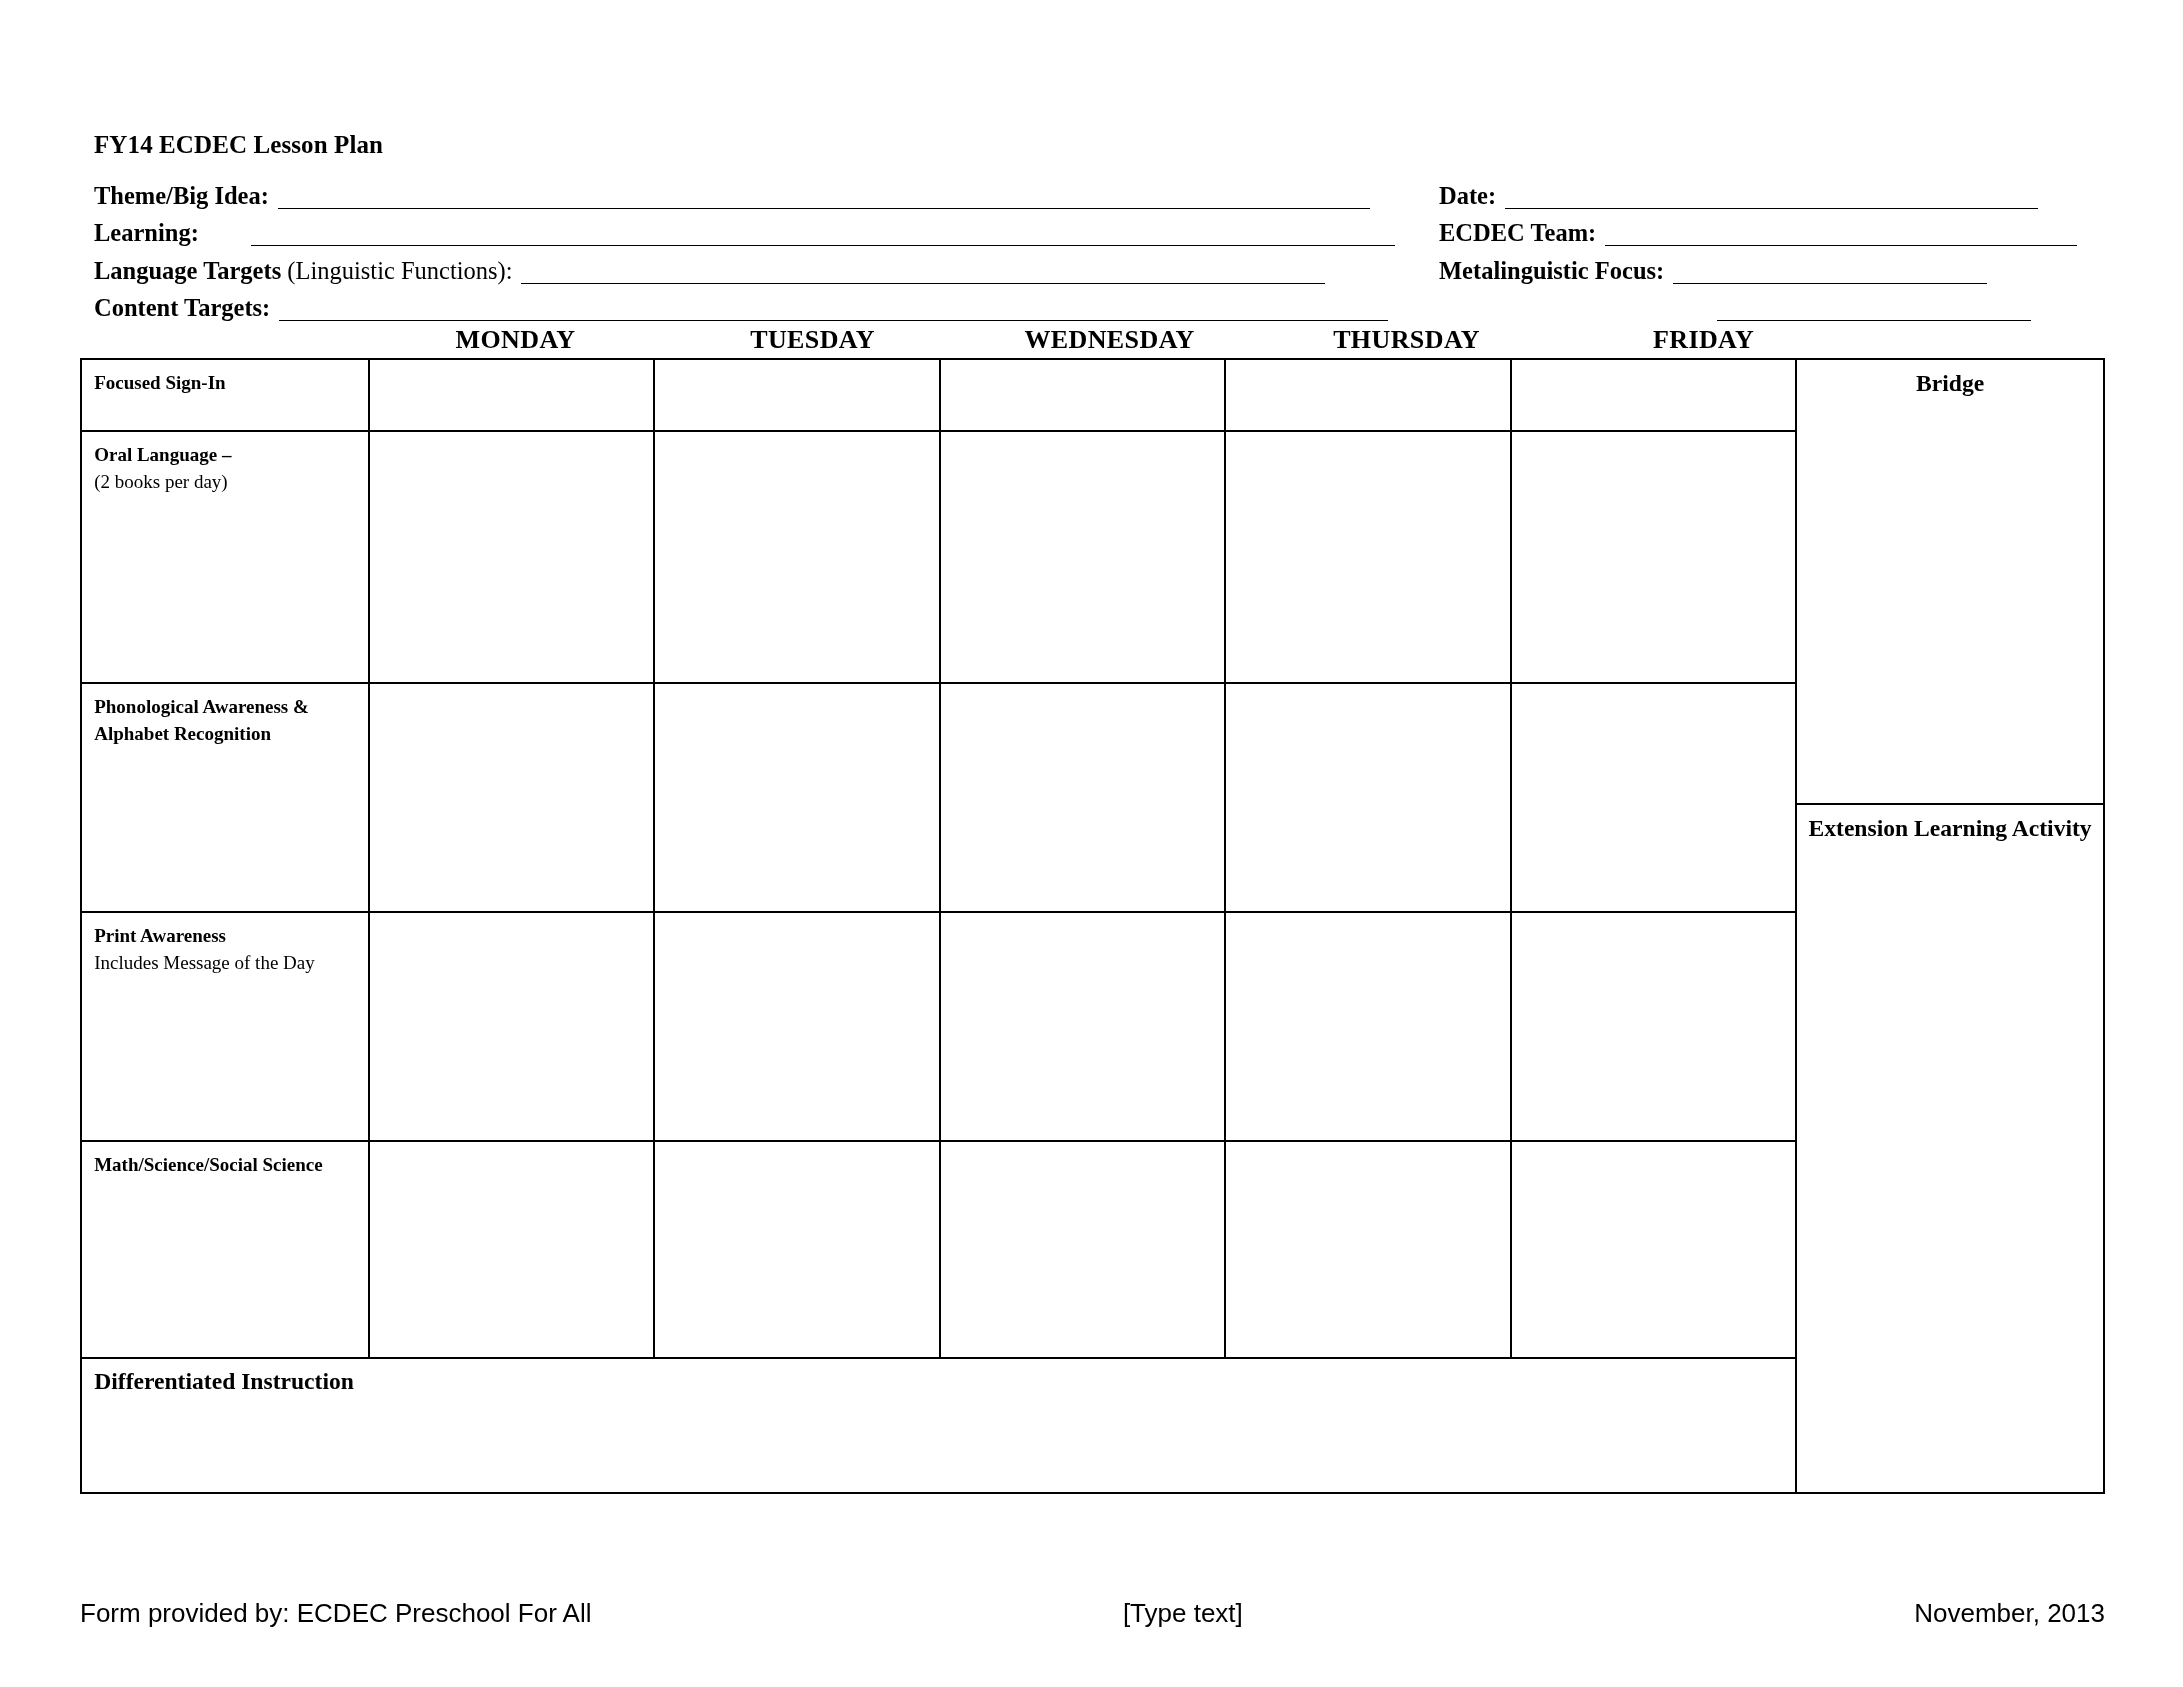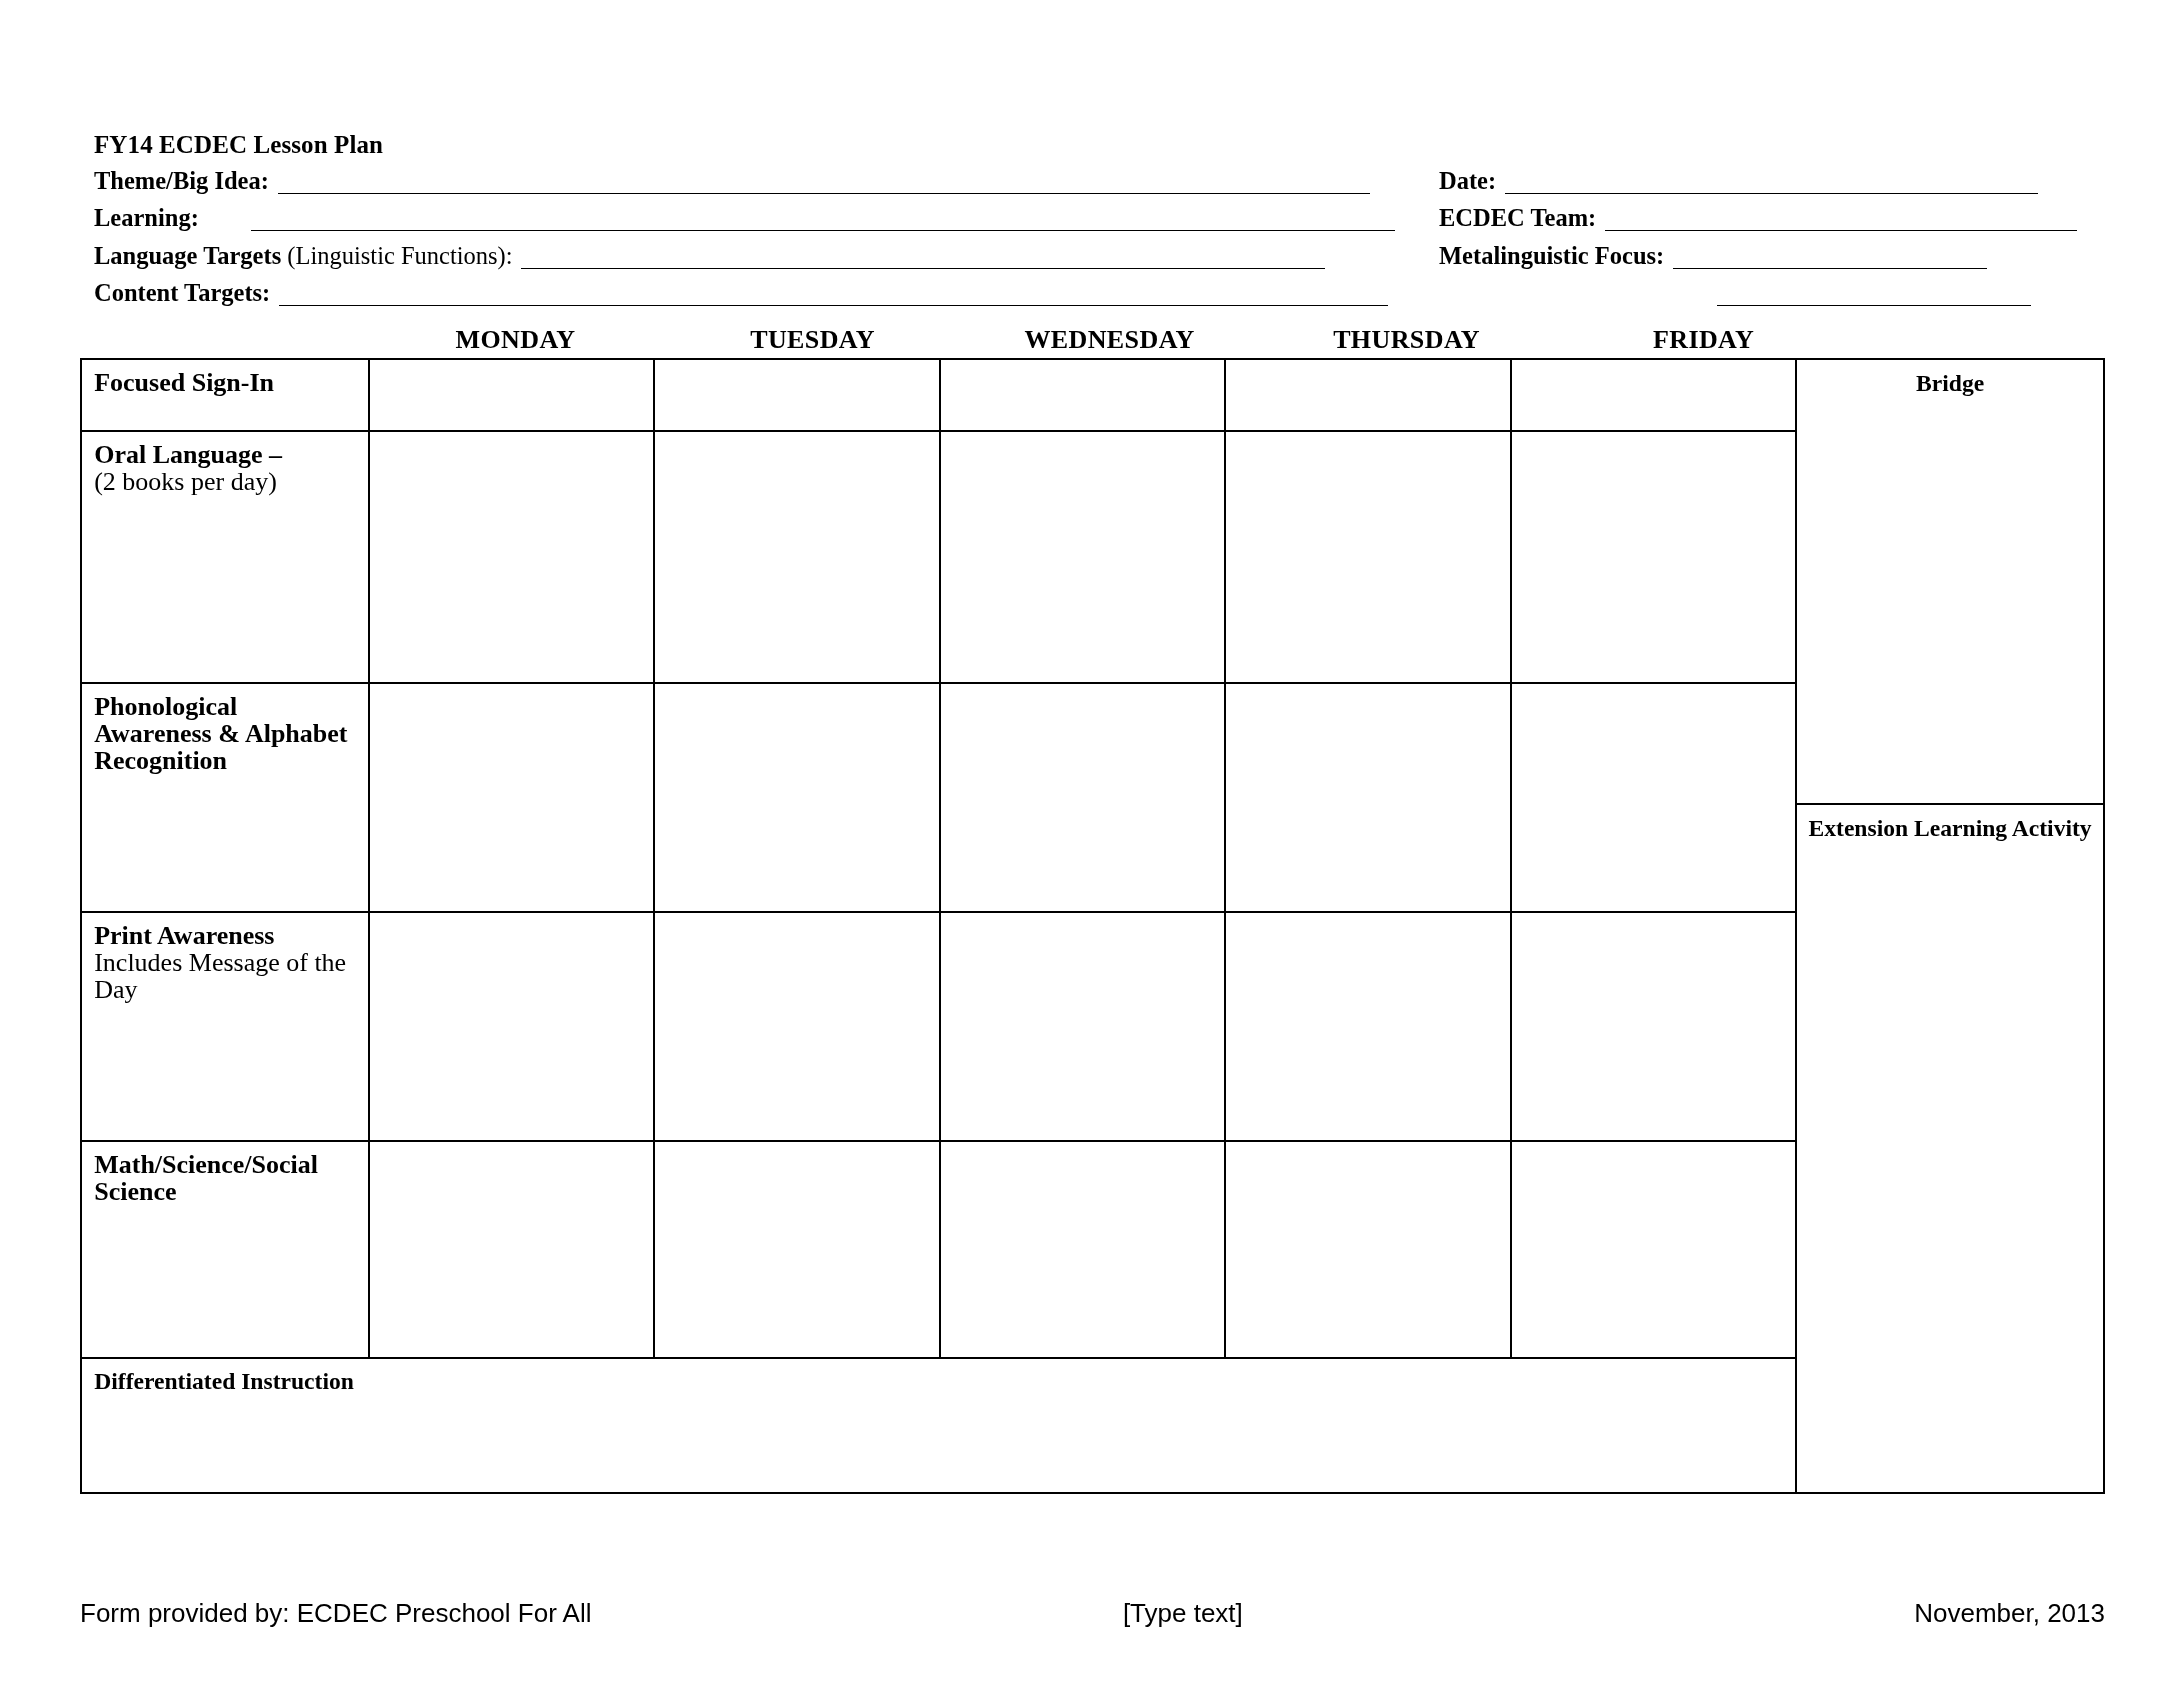--- a/index.html
+++ b/index.html
@@ -27,21 +27,21 @@
   .header {
     position: absolute;
     left: 94px;
     top: 131px;
     width: 2009px;
   }
   .doc-title {
     font-weight: bold;
     font-size: 25px;
     letter-spacing: 0.1px;
-    margin-bottom: 2px;
+    margin-bottom: 17px;
   }
   .hdr-row {
     display: flex;
     align-items: flex-end;
     margin-bottom: 4.4px;
     height: 33px;
   }
   .hdr-left {
     display: flex;
     align-items: flex-end;
@@ -123,21 +123,21 @@
     border-bottom: 2.6px solid #000;
   }
   .row:last-child { border-bottom: none; }
 
   .rowlabel {
     width: 288px;
     flex: 0 0 288px;
     box-sizing: border-box;
     border-right: 2.6px solid #000;
     padding: 8.7px 8.7px 5.2px 12.2px;
-    font-size: 26px;
+    font-size: 19px;
     line-height: 27px;
   }
   .rowlabel .b { font-weight: bold; }
   .rowlabel .n { font-weight: normal; }
 
   .daycell {
     flex: 1 1 0;
     box-sizing: border-box;
     border-right: 2.6px solid #000;
   }

